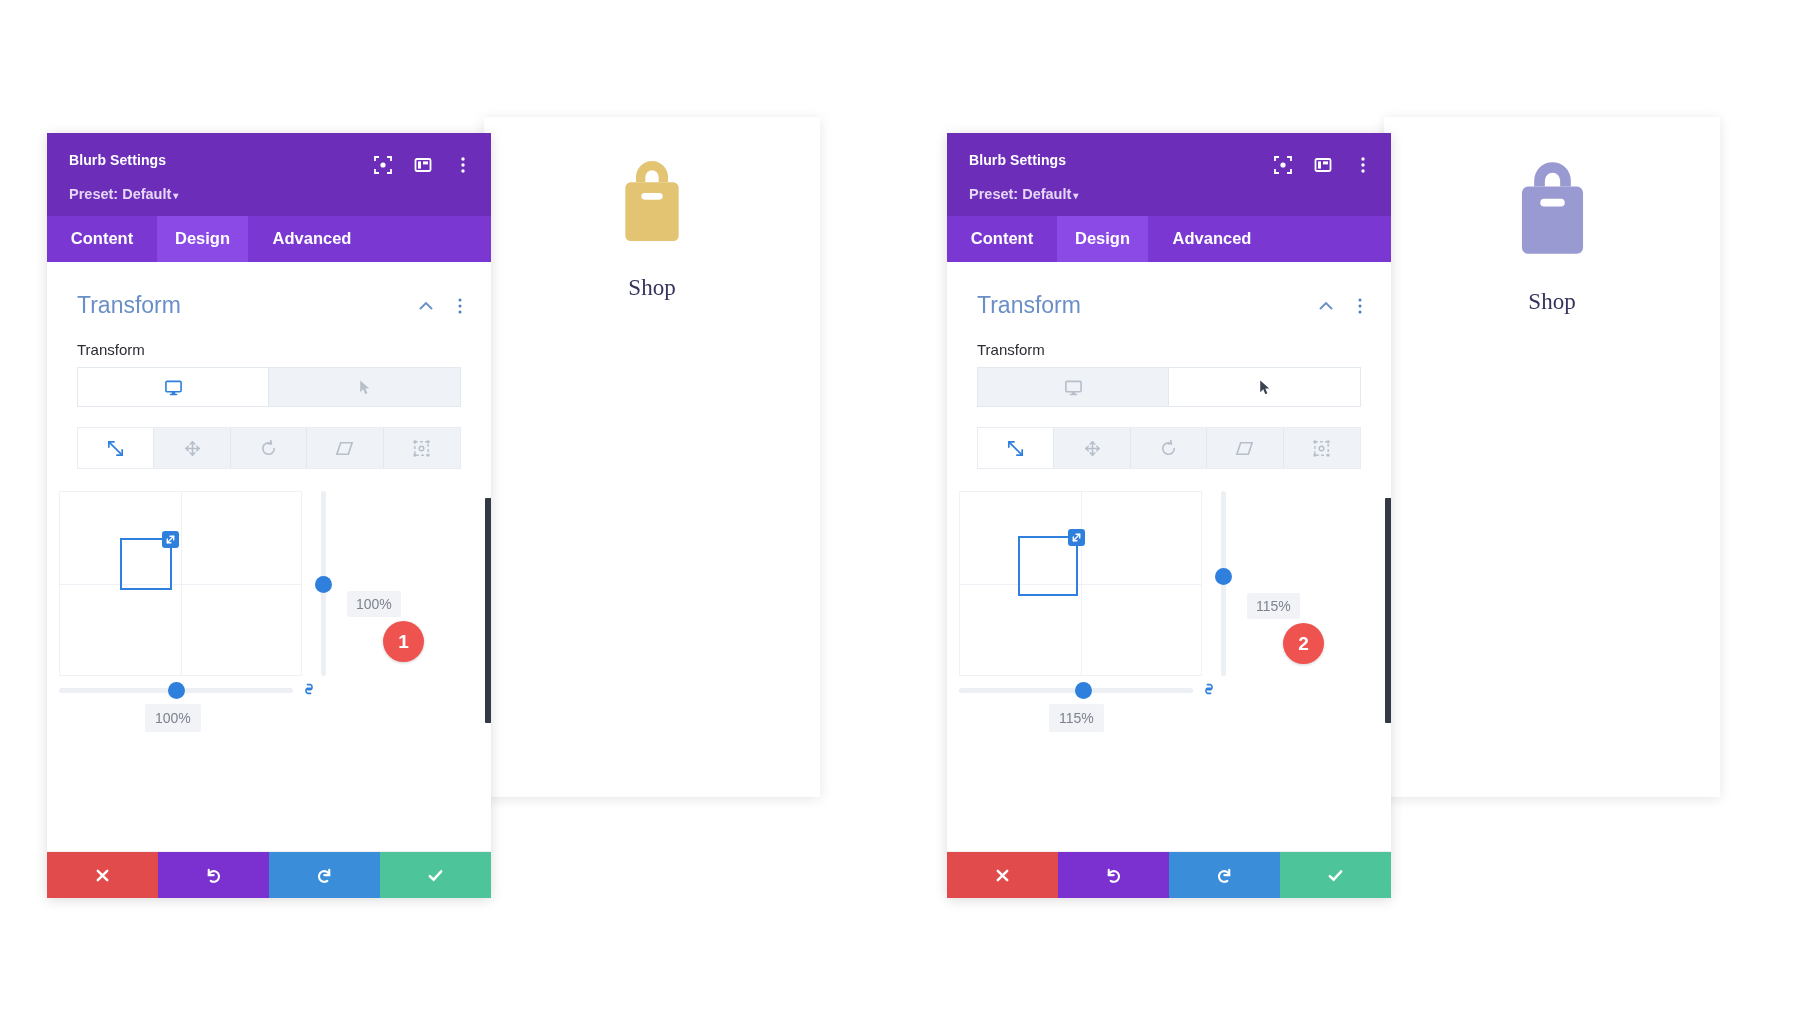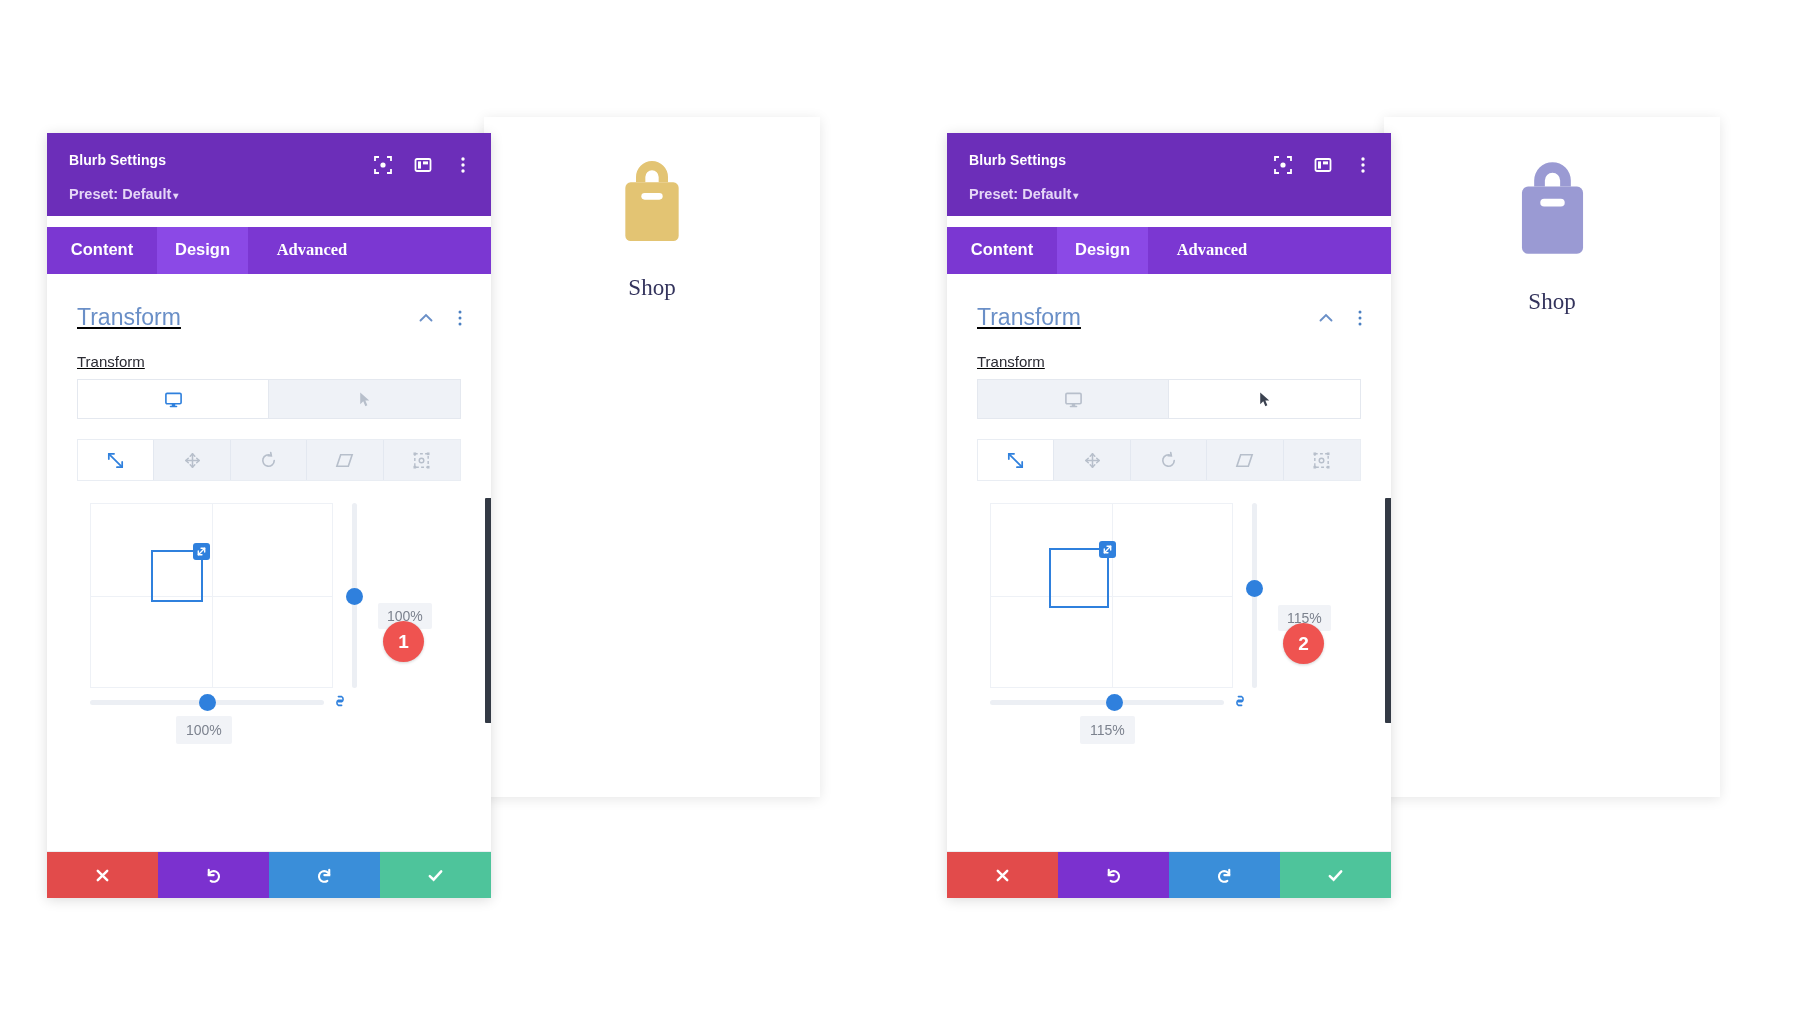--- a/index.html
+++ b/index.html
@@ -41,33 +41,33 @@
   }
   .modal-preset .caret { font-size: 10px; margin-left: 2px; }
   .head-icons {
     position: absolute; right: 18px; top: 22px;
     display: flex; align-items: center; gap: 20px;
   }
   .head-icons .hi { width: 20px; height: 20px; display: block; cursor: pointer; }
 
   
   .tabs {
-    display: flex; background: #7b37d2; flex: 0 0 auto; margin-top: 11px;
+    display: flex; background: #7b37d2; flex: 0 0 auto;
   }
   .tab {
     padding: 13px 0 14px 0;
     color: #ffffff; font-size: 16.5px; font-weight: bold;
     text-align: center; cursor: pointer;
   }
   .tab.t0 { width: 110px; }
   .tab.t1 { width: 91px; }
-  .tab.t2 { width: 128px; font-family: Liberation Serif, serif; }
+  .tab.t2 { width: 128px; }
   .tab.active { background: #8b49e6; }
 
-  .modal-body { flex: 1 1 auto; background: #fff; position: relative; overflow: hidden; text-decoration: underline; }
+  .modal-body { flex: 1 1 auto; background: #fff; position: relative; overflow: hidden; }
 
   .section-head {
     display: flex; align-items: center;
     padding: 30px 22px 0 30px;
   }
   .section-title { color: #6a8fc7; font-size: 23px; flex: 1 1 auto; }
   .section-head .sh-ico { width: 18px; height: 18px; margin-left: 16px; cursor: pointer; }
 
   .field-label {
     margin: 22px 0 9px 30px;
@@ -102,21 +102,21 @@
     display: flex; align-items: center; justify-content: center;
     cursor: pointer;
     border-right: 1px solid #e3e8f0;
   }
   .seg5 > div:last-child { border-right: none; }
   .seg5 > div.on { background: #ffffff; }
 
   
   .pad-wrap {
     position: relative;
-    margin: 22px 0 0 43px;
+    margin: 22px 0 0 12px;
     width: 350px; height: 225px;
   }
   .pad {
     position: absolute; left: 0; top: 0;
     width: 243px; height: 185px;
     border: 1px solid #eef1f6;
     background: #fff;
   }
   .pad .gl-v { position: absolute; left: 50%; top: 0; bottom: 0; width: 1px; background: #eef1f6; }
   .pad .gl-h { position: absolute; top: 50%; left: 0; right: 0; height: 1px; background: #eef1f6; }

